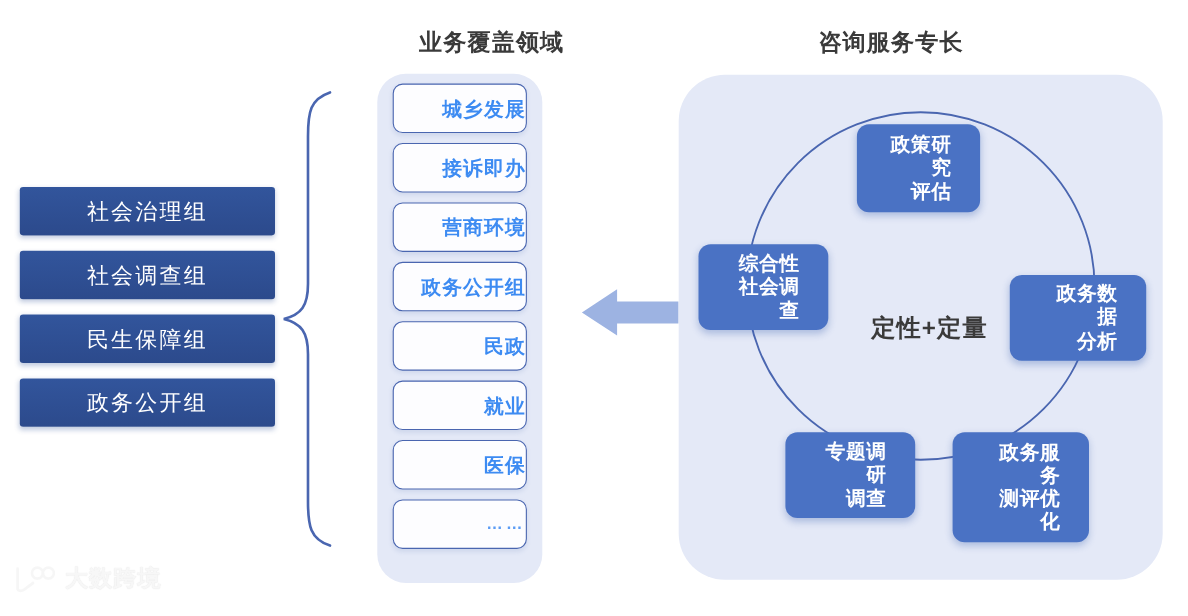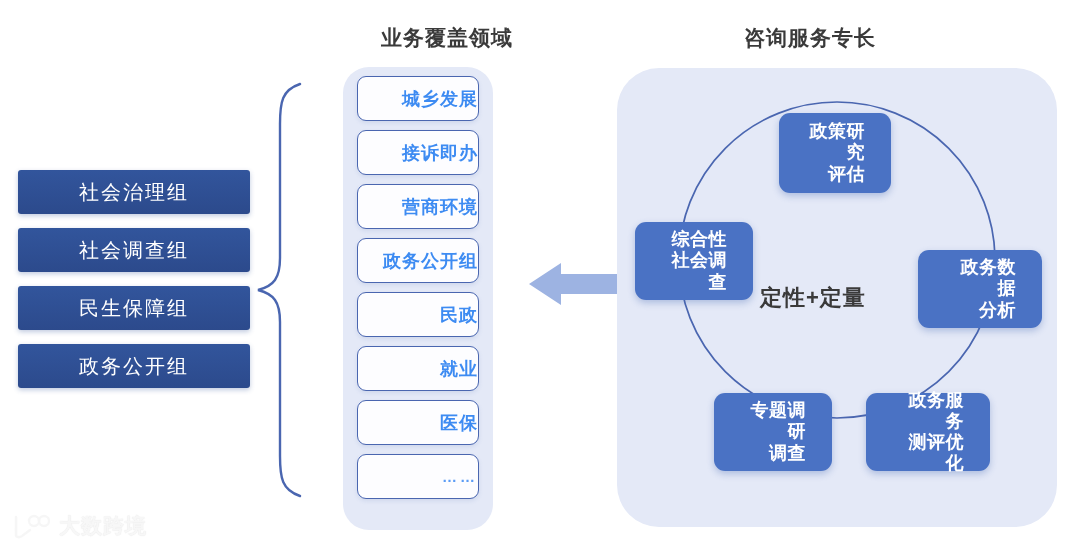--- a/index.html
+++ b/index.html
@@ -147,30 +147,30 @@
   .cycle-node .label {
     color: #ffffff;
     font-size: 18px;
     font-weight: bold;
     line-height: 1.18;
     letter-spacing: 0.5px;
     white-space: pre-line;
   }
   #node-0 { left: 779px; top: 113px;  width: 112px; height: 80px; }
   #node-1 { left: 918px; top: 222px;  width: 124px; height: 78px; margin-top: 28px; }
-  #node-2 { left: 866px; top: 393px;  width: 124px; height: 78px; }
+  #node-2 { left: 866px; top: 393px;  width: 124px; height: 100px; }
   #node-3 { left: 714px; top: 393px;  width: 118px; height: 78px; }
   #node-4 { left: 635px; top: 222px;  width: 118px; height: 78px; }
 
   #cycle-center {
     position: absolute;
     left: 760px;
     top: 283px;
     width: 170px;
-    text-align: left;
+    text-align: center;
     font-size: 22px;
     font-weight: bold;
     color: #3a3a3a;
     letter-spacing: 1px;
   }
 
   
   #watermark {
     position: absolute;
     left: 10px;

